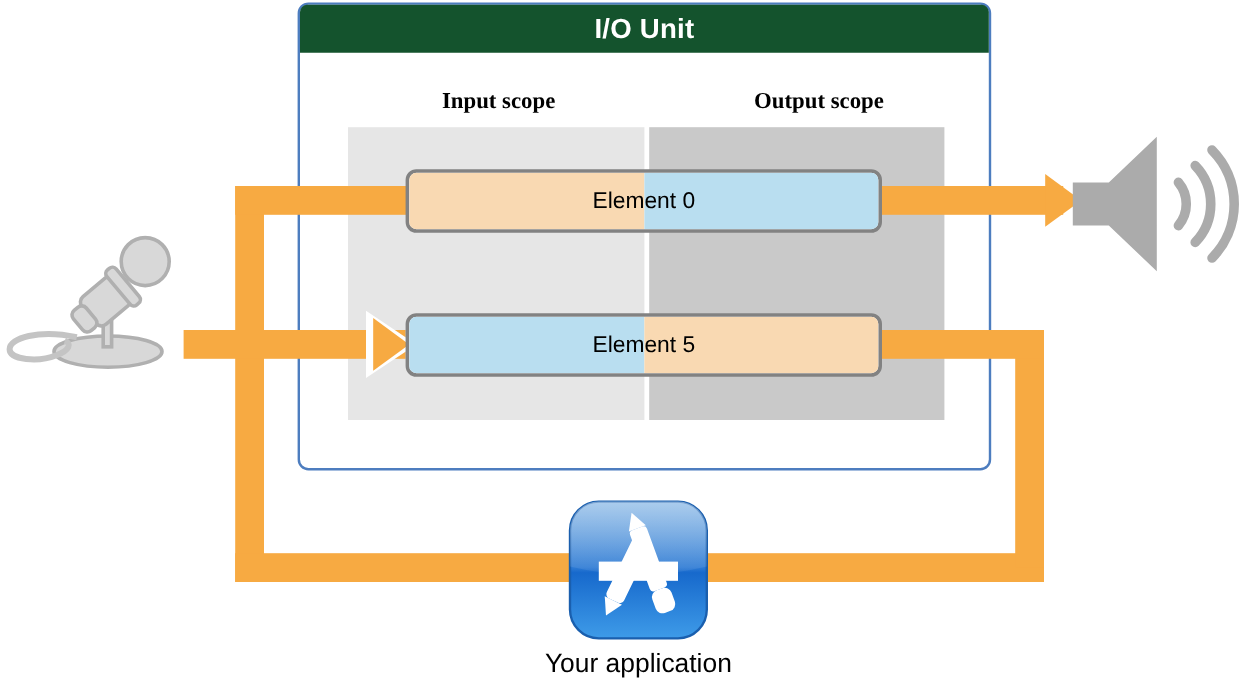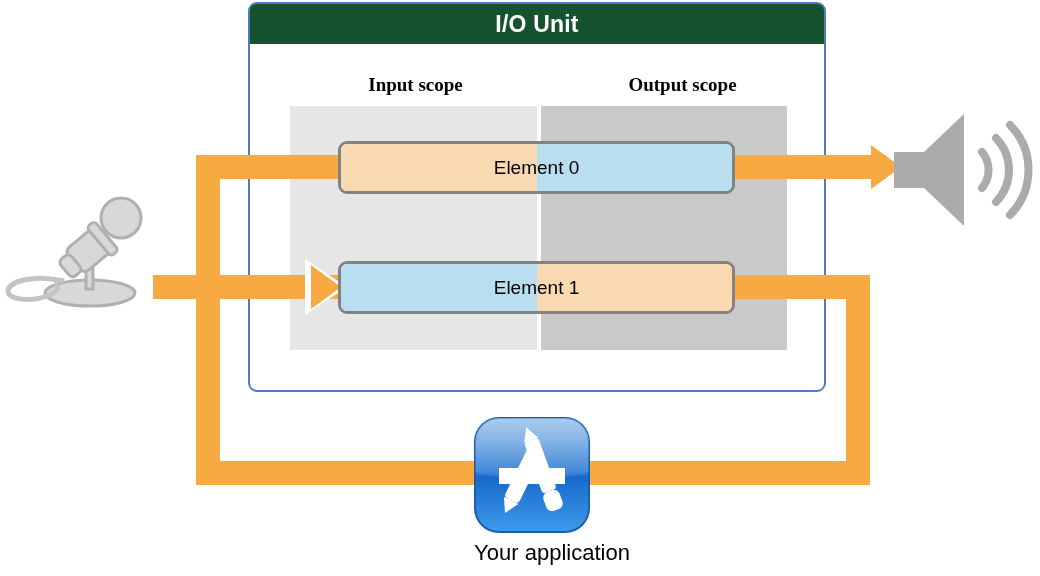--- a/index.html
+++ b/index.html
@@ -133,21 +133,21 @@
   .speaker-icon{ left:890px; top:108px; width:146px; height:124px; z-index:10; }
 
   
   .app-icon{
     left:473px; top:416px;
     width:118px; height:118px;
     z-index:20;
   }
   .app-caption{
     z-index:20;
-    left:404px; top:540px;
+    left:384px; top:540px;
     width:296px;
     text-align:center;
     font-size:22px;
     color:#000000;
   }
 </style>
 </head>
 <body>
 
 <div id="stage">
@@ -176,21 +176,21 @@
 
   <div class="element element-0">
     <div class="half orange"></div>
     <div class="half blue"></div>
     <div class="caption">Element 0</div>
   </div>
 
   <div class="element element-1">
     <div class="half blue"></div>
     <div class="half orange"></div>
-    <div class="caption">Element 1</div>
+    <div class="caption">Element 5</div>
   </div>
 
   <svg class="mic-icon" viewBox="0 0 160 118">
     <g fill="#D8D8D8" stroke="#B0B0B0" stroke-width="3">
 
       <ellipse cx="88" cy="97" rx="45" ry="13"></ellipse>
 
       <rect x="84" y="45" width="7" height="48"></rect>
 
       <path d="M62 85 C 30 78 6 86 6 95 C 6 104 30 106 45 100 C 56 96 58 90 52 88" fill="none" stroke="#C4C4C4" stroke-width="5"></path>

